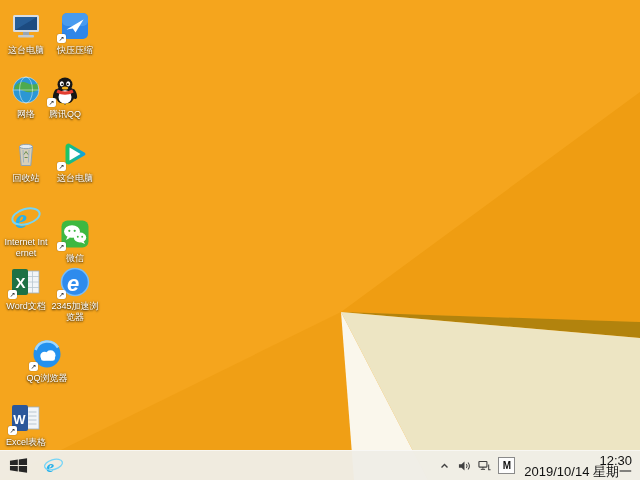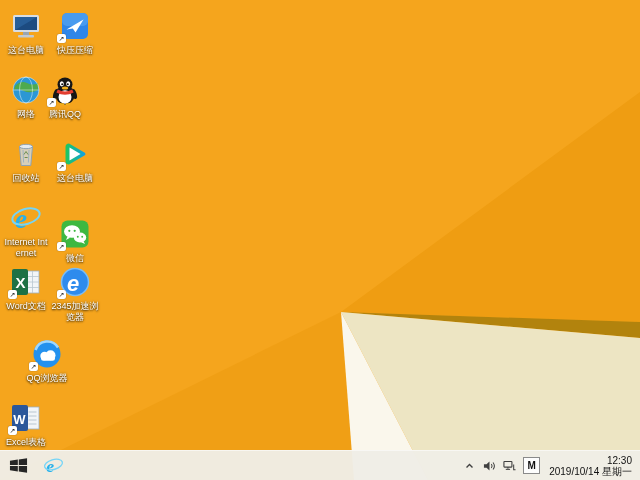--- a/index.html
+++ b/index.html
@@ -50,21 +50,21 @@
 
   .tray{margin-left:auto;display:flex;align-items:center;gap:7px;height:30px;padding-right:3px;}
   .tray-btn{background:transparent;border:none;padding:0;margin:0;height:30px;display:flex;align-items:center;cursor:default;}
   .tray-btn svg{width:13px;height:12px;display:block;}
   .ime-box{
     width:17px;height:17px;background:#fdfdfd;border:1px solid #8a8a8a;
     box-sizing:border-box;display:flex;align-items:center;justify-content:center;
     font-size:10px;font-weight:bold;color:#111;cursor:default;
   }
   .clock{
-    font-size:10px;line-height:11px;color:#111;text-align:right;
+    font-size:13px;line-height:11px;color:#111;text-align:right;
     padding:0 5px 0 2px;white-space:nowrap;cursor:default;
   }
 </style>
 </head>
 <body>
 
 <div class="desktop">
 
   <svg class="wallpaper" viewBox="0 0 640 480" preserveAspectRatio="none">
     <rect width="640" height="480" fill="#F5A51D"></rect>

